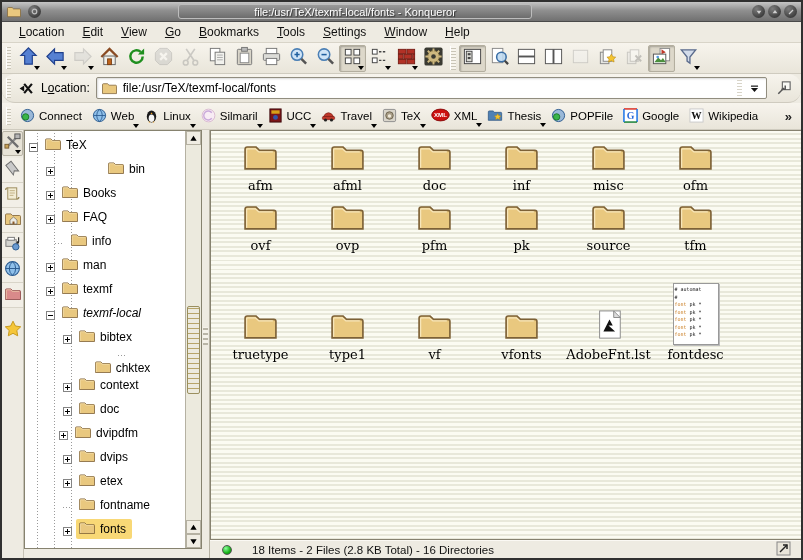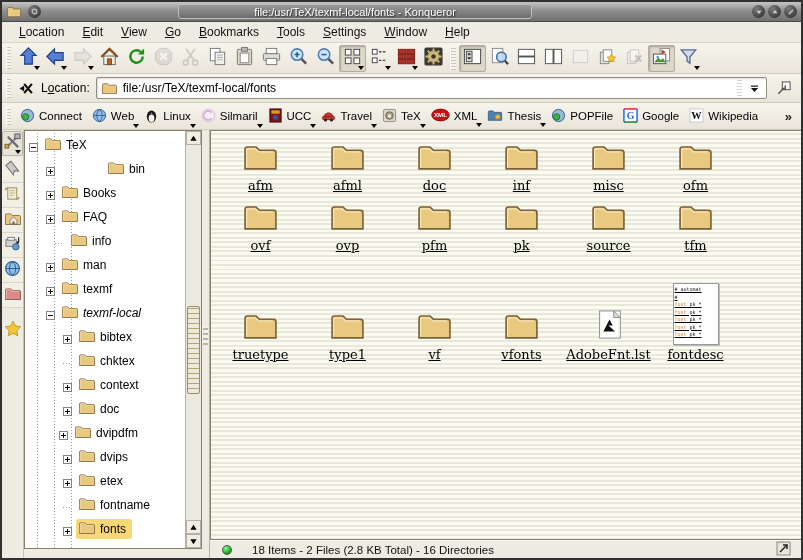--- a/index.html
+++ b/index.html
@@ -17,21 +17,21 @@
   .tb-right { margin-left:auto; display:flex; }
 
   
   .menubar { height:21px; flex:0 0 21px; display:flex; align-items:center; padding-left:8px; background:#eeebe2; border-bottom:1px solid #d8d4c8; font-size:12px; }
   .menu-item { padding:2px 9px; color:#111; }
   .menu-item u { text-decoration:underline; }
 
   
   .bar { display:flex; align-items:center; background:linear-gradient(#f7f4ed,#e9e5da); border-bottom:1px solid #cfcbbf; padding:0 3px; }
   .toolbar { height:31px; flex:0 0 31px; }
-  .locbar  { height:29px; flex:0 0 29px; }
+  .locbar  { height:29px; flex:0 0 29px;border-radius:13px; }
   .bookbar { height:27px; flex:0 0 27px; font-size:11.5px; }
   .grip { width:5px; height:72%; margin:0 4px 0 1px; background:repeating-linear-gradient(0deg,#c9c5b7 0 1px,#f8f5ee 1px 3px); border-left:1px solid #fff; }
   .btn { width:27px; height:27px; display:flex; align-items:center; justify-content:center; position:relative; border:1px solid transparent; border-radius:2px; flex:0 0 27px; }
   .btn.pressed { background:#ddd8ca; border-color:#b3ae9f; box-shadow:inset 1px 1px 2px rgba(0,0,0,.25); }
   .btn.disabled svg { opacity:.38; filter:grayscale(1); }
   .caret { position:absolute; right:1px; bottom:1px; width:0; height:0; border-left:3px solid transparent; border-right:3px solid transparent; border-top:4px solid #000; }
   .tsep { width:6px; height:24px; margin:0 3px; background:repeating-linear-gradient(0deg,#c9c5b7 0 1px,#f8f5ee 1px 3px); border-left:1px solid #fff; }
 
   
   .loc-label { font-size:12px; margin:0 6px 0 4px; white-space:nowrap; }
@@ -77,21 +77,21 @@
   .sbtn.b2 { bottom:0; }
   .thumb { position:absolute; left:1px; width:13px; top:42%; height:21%; background:linear-gradient(90deg,#f3e9c0,#dcc98b); border:1px solid #9a8f5f; border-radius:2px; background-image:repeating-linear-gradient(0deg, transparent 0 4px, #b7a468 4px 5px); }
 
   .splitter { width:8px; flex:0 0 8px; background:#eeebe2; border-right:1px solid #b5b1a2; position:relative; }
   .splitter::after { content:""; position:absolute; left:1px; right:1px; top:46%; height:18px; background:repeating-linear-gradient(0deg,#b9b5a7 0 2px,#f5f2ea 2px 5px); }
 
   .rightcol { flex:1; display:flex; flex-direction:column; min-width:0; }
   .iconview { flex:1; border:1px solid #86826f; border-right:none; background:repeating-linear-gradient(#fbfbf2 0 2.5px, #e8e8da 2.5px 4.5px); padding:4px 0 0 6px; overflow:hidden; }
   .frow { display:flex; align-items:flex-end; }
   .frow.r3 { margin-top:22px; }
-  .fitem { width:87px; display:flex; flex-direction:column; align-items:center; padding:6px 0 2px 0;text-decoration:underline; }
+  .fitem { width:87px; display:flex; flex-direction:column; align-items:center; padding:6px 0 2px 0; }
   .flabel { font-family:"DejaVu Serif", serif; font-size:13px; color:#000; margin-top:2px; white-space:nowrap; }
   .preview { width:46px; height:62px; background:#fff; border:1px solid #999; box-shadow:1px 1px 0 #bbb; font-family:"DejaVu Sans Mono", monospace; font-size:5px; line-height:1.5; padding:2px 1px; overflow:hidden; color:#111; }
   .preview .o { color:#c87818; }
 
   .statusbar { height:18px; flex:0 0 18px; background:#eeebe2; border-top:1px solid #fbf9f4; display:flex; align-items:center; font-size:11.5px; color:#111; padding:0 4px; }
   .led { width:10px; height:10px; border-radius:50%; margin-left:8px; background:radial-gradient(circle at 35% 30%, #8effa0, #17b117 60%, #0a7a0a); border:1px solid #555; }
   .sstext { margin-left:20px; white-space:nowrap; }
   .ssgrip { margin-left:auto; margin-right:6px; }
 </style>
 </head>
@@ -639,21 +639,21 @@
                   <path d="M2 4.5 h5 M4.5 2 v5" stroke="#000"></path>
                 </svg></span>
               <span class="tsel">
                 <span><svg width="18" height="15" viewBox="0 0 36 30">
                     <path d="M3 27 V8 q0-2.2 2.2-2.2 h8.5 L17 9 h14 q2 0 2 2.2 V27 z" fill="#e9c87f" stroke="#7d6136" stroke-width="1.6"></path>
                     <path d="M4.5 26 V8.5 q0-1 1-1 h7.6 L16.4 10.5 h13.6" fill="none" stroke="#f7e6bb" stroke-width="1.2"></path>
                   </svg></span>
                 <span class="tlabel">bibtex</span>
               </span>
             </div>
-            <div class="trow" style="padding-left: 38px;">
+            <div class="trow" style="padding-left: 38px; flex-direction: column;">
               <span class="exp"><svg width="9" height="9" viewBox="0 0 9 9">
                   <path d="M0 4.5 h9" stroke="#9a9a9a" stroke-dasharray="1 2"></path>
                 </svg></span>
               <span class="tsel">
                 <span><svg width="18" height="15" viewBox="0 0 36 30">
                     <path d="M3 27 V8 q0-2.2 2.2-2.2 h8.5 L17 9 h14 q2 0 2 2.2 V27 z" fill="#e9c87f" stroke="#7d6136" stroke-width="1.6"></path>
                     <path d="M4.5 26 V8.5 q0-1 1-1 h7.6 L16.4 10.5 h13.6" fill="none" stroke="#f7e6bb" stroke-width="1.2"></path>
                   </svg></span>
                 <span class="tlabel">chktex</span>
               </span>

